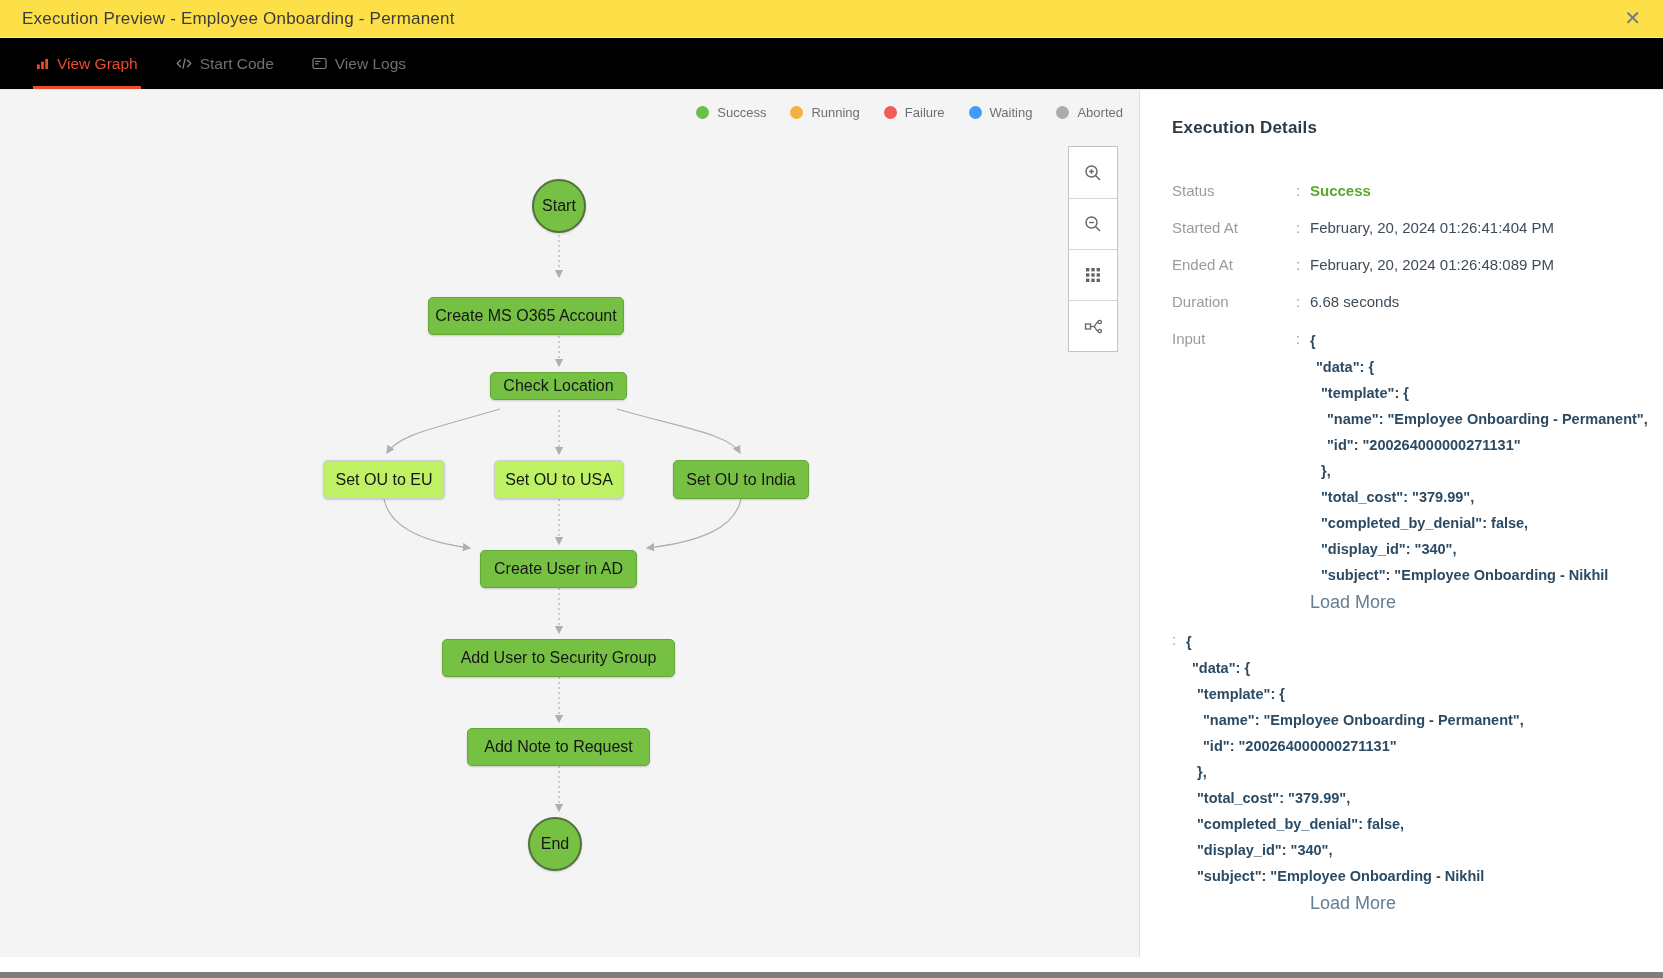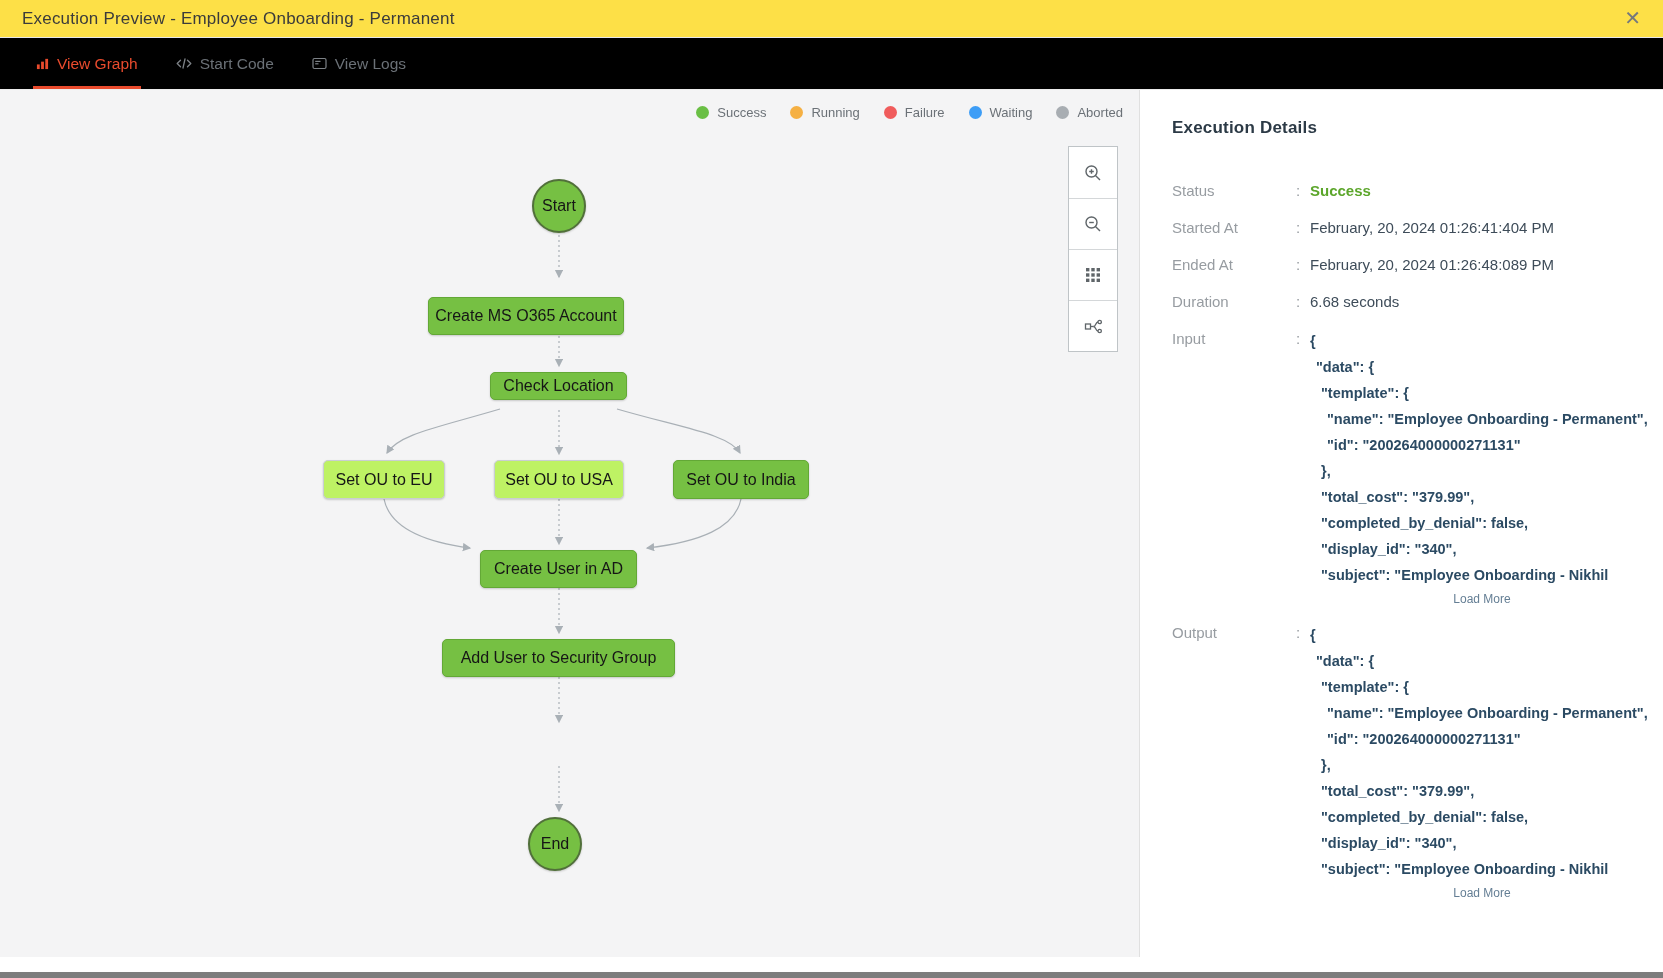--- a/index.html
+++ b/index.html
@@ -72,22 +72,22 @@
   .dlabel { width:124px; color:#979ca1; flex:none; }
   .dcolon { width:14px; color:#979ca1; flex:none; }
   .dvalue { color:#3e4c59; }
   .dvalue.status { font-weight:700; }
   .jsonrow { margin-bottom:2px; }
   .jsonblock { width:344px; overflow:hidden; }
   .jline { font-size:14.5px; font-weight:600; color:#2b4a63; line-height:26px;
     white-space:nowrap; }
   .ind-0{ padding-left:0; } .ind-1{ padding-left:6px; }
   .ind-2{ padding-left:11px; } .ind-3{ padding-left:17px; }
-  .loadmore-row { width:344px; text-align:center; margin:4px 0 16px 138px;
-    font-size:12px; color:#647e94; }
+  .loadmore-row { width:344px; text-align:left; margin:4px 0 16px 138px;
+    font-size:18px; color:#647e94; }
   .loadmore { cursor:pointer; }
 
   
   .foot-white { height:15px; background:#fff; }
   .foot-dark { height:6px; background:#7d7d7d; }
 
   svg { display:block; }
 </style>
 </head>
 <body>
@@ -179,20 +179,21 @@
     </svg>
 
     <div class="node circle success n-start">Start</div>
     <div class="node success n-o365">Create MS O365 Account</div>
     <div class="node success n-loc">Check Location</div>
     <div class="node n-eu">Set OU to EU</div>
     <div class="node n-usa">Set OU to USA</div>
     <div class="node success n-india">Set OU to India</div>
     <div class="node success n-ad">Create User in AD</div>
     <div class="node success n-sg">Add User to Security Group</div>
+    <div class="node success n-note">Add Note to Request</div>
     <div class="node circle success n-end">End</div>
 
     <div class="gtoolbar">
       <div class="gtool-btn">
         <span>
           <svg width="20" height="20" viewBox="0 0 20 20" fill="none" stroke="currentColor" stroke-width="1.4">
               <circle cx="8.5" cy="8.5" r="5.5"></circle>
               <path d="M12.7 12.7 L17 17"></path>
               <path d="M8.5 6.2 V10.8 M6.2 8.5 H10.8"></path>
             </svg>
@@ -277,21 +278,20 @@
         <div class="jline ind-2">"completed_by_denial": false,</div>
         <div class="jline ind-2">"display_id": "340",</div>
         <div class="jline ind-2">"subject": "Employee Onboarding - Nikhil</div>
       </div>
     </div>
     <div class="loadmore-row">
       <span class="loadmore">Load More</span>
     </div>
 
     <div class="drow jsonrow">
-      <span class="dlabel">Output</span>
       <span class="dcolon">:</span>
       <div class="jsonblock">
         <div class="jline ind-0">{</div>
         <div class="jline ind-1">"data": {</div>
         <div class="jline ind-2">"template": {</div>
         <div class="jline ind-3">"name": "Employee Onboarding - Permanent",</div>
         <div class="jline ind-3">"id": "200264000000271131"</div>
         <div class="jline ind-2">},</div>
         <div class="jline ind-2">"total_cost": "379.99",</div>
         <div class="jline ind-2">"completed_by_denial": false,</div>

